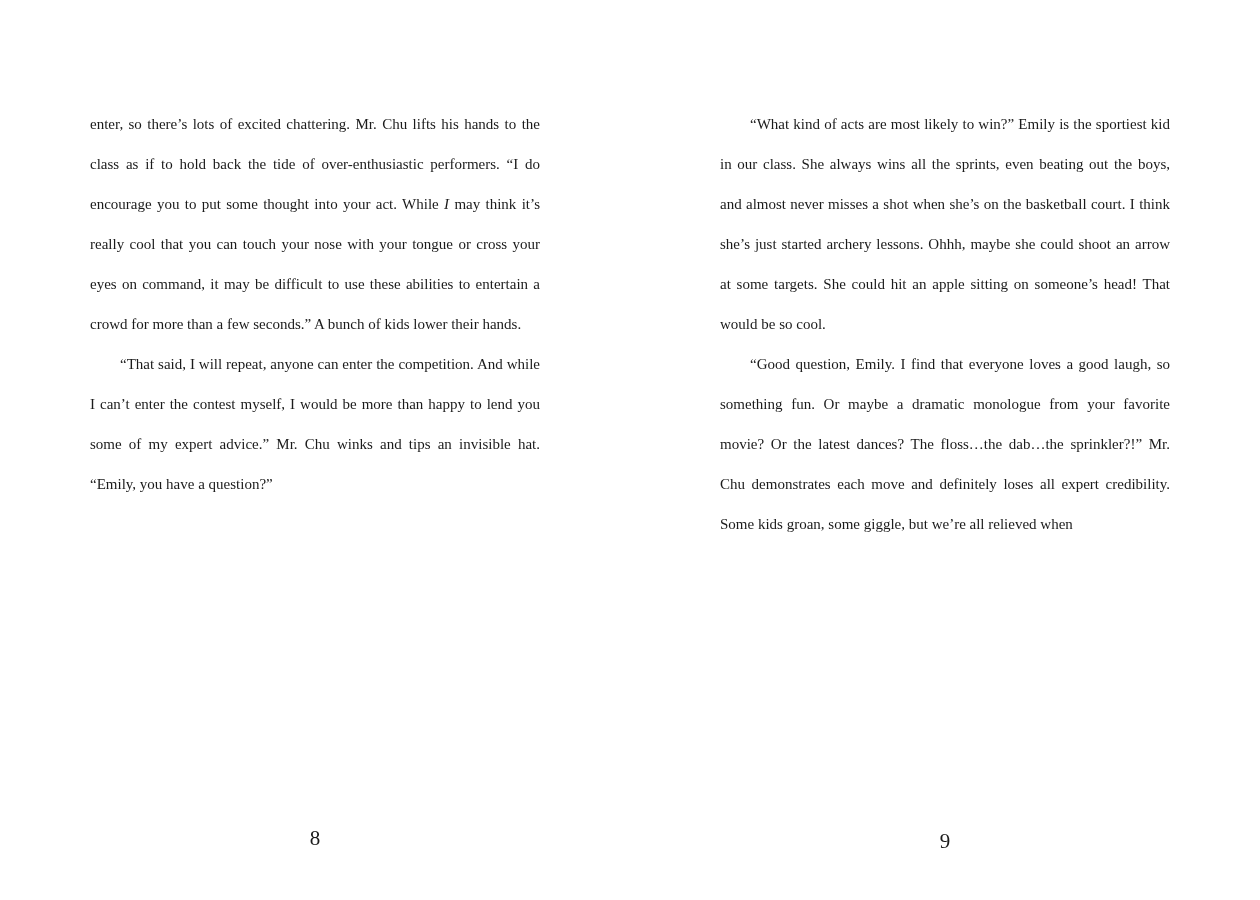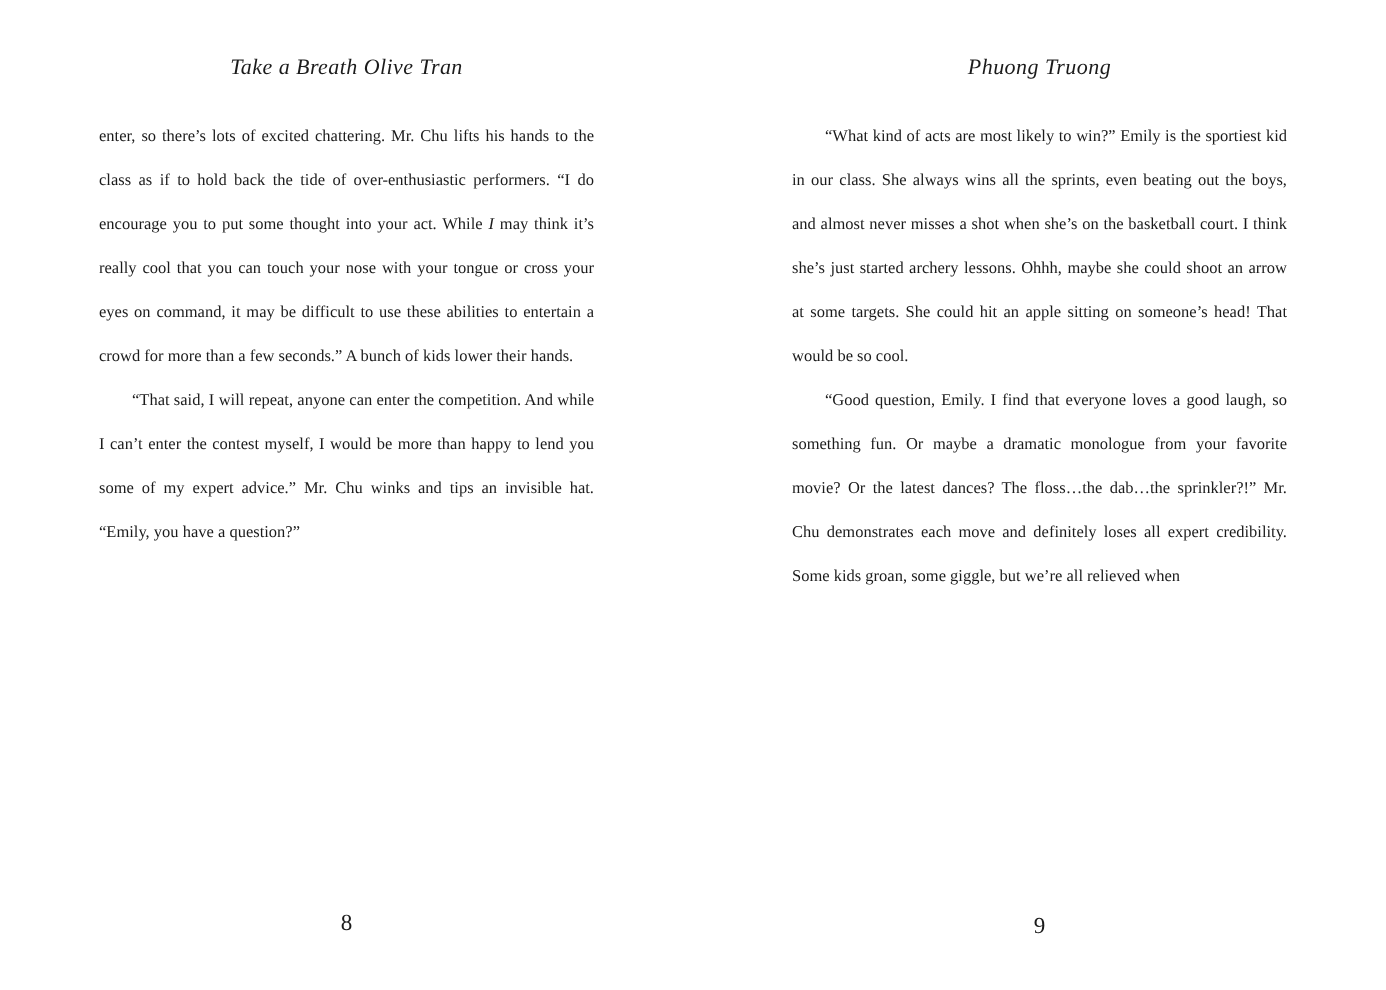--- a/index.html
+++ b/index.html
@@ -64,30 +64,28 @@
   .page.right .page-number {
     top: 829px;
   }
 </style>
 </head>
 <body>
 
 <div class="spread">
 
   <section class="page left">
-    <div class="running-header">Take a Breath Olive Tran</div>
     <div class="body-text" id="left-body">
         <p><span>enter, so there’s lots of excited chattering. Mr. Chu lifts his hands to the class as if to hold back the tide of over-enthusiastic performers. “I do encourage you to put some thought into your act. While </span><span class="italic">I</span><span> may think it’s really cool that you can touch your nose with your tongue or cross your eyes on command, it may be difficult to use these abilities to entertain a crowd for more than a few seconds.” A bunch of kids lower their hands.</span></p>
         <p class="indent"><span>“That said, I will repeat, anyone can enter the competition. And while I can’t enter the contest myself, I would be more than happy to lend you some of my expert advice.” Mr. Chu winks and tips an invisible hat. “Emily, you have a question?”</span></p>
       </div>
     <div class="page-number">8</div>
   </section>
 
   <section class="page right">
-    <div class="running-header">Phuong Truong</div>
     <div class="body-text" id="right-body">
         <p class="indent"><span>“What kind of acts are most likely to win?” Emily is the sportiest kid in our class. She always wins all the sprints, even beating out the boys, and almost never misses a shot when she’s on the basketball court. I think she’s just started archery lessons. Ohhh, maybe she could shoot an arrow at some targets. She could hit an apple sitting on someone’s head! That would be so cool.</span></p>
         <p class="indent"><span>“Good question, Emily. I find that everyone loves a good laugh, so something fun. Or maybe a dramatic monologue from your favorite movie? Or the latest dances? The floss…the dab…the sprinkler?!” Mr. Chu demonstrates each move and definitely loses all expert credibility. Some kids groan, some giggle, but we’re all relieved when</span></p>
       </div>
     <div class="page-number">9</div>
   </section>
 
 </div>
 
 </body></html>

